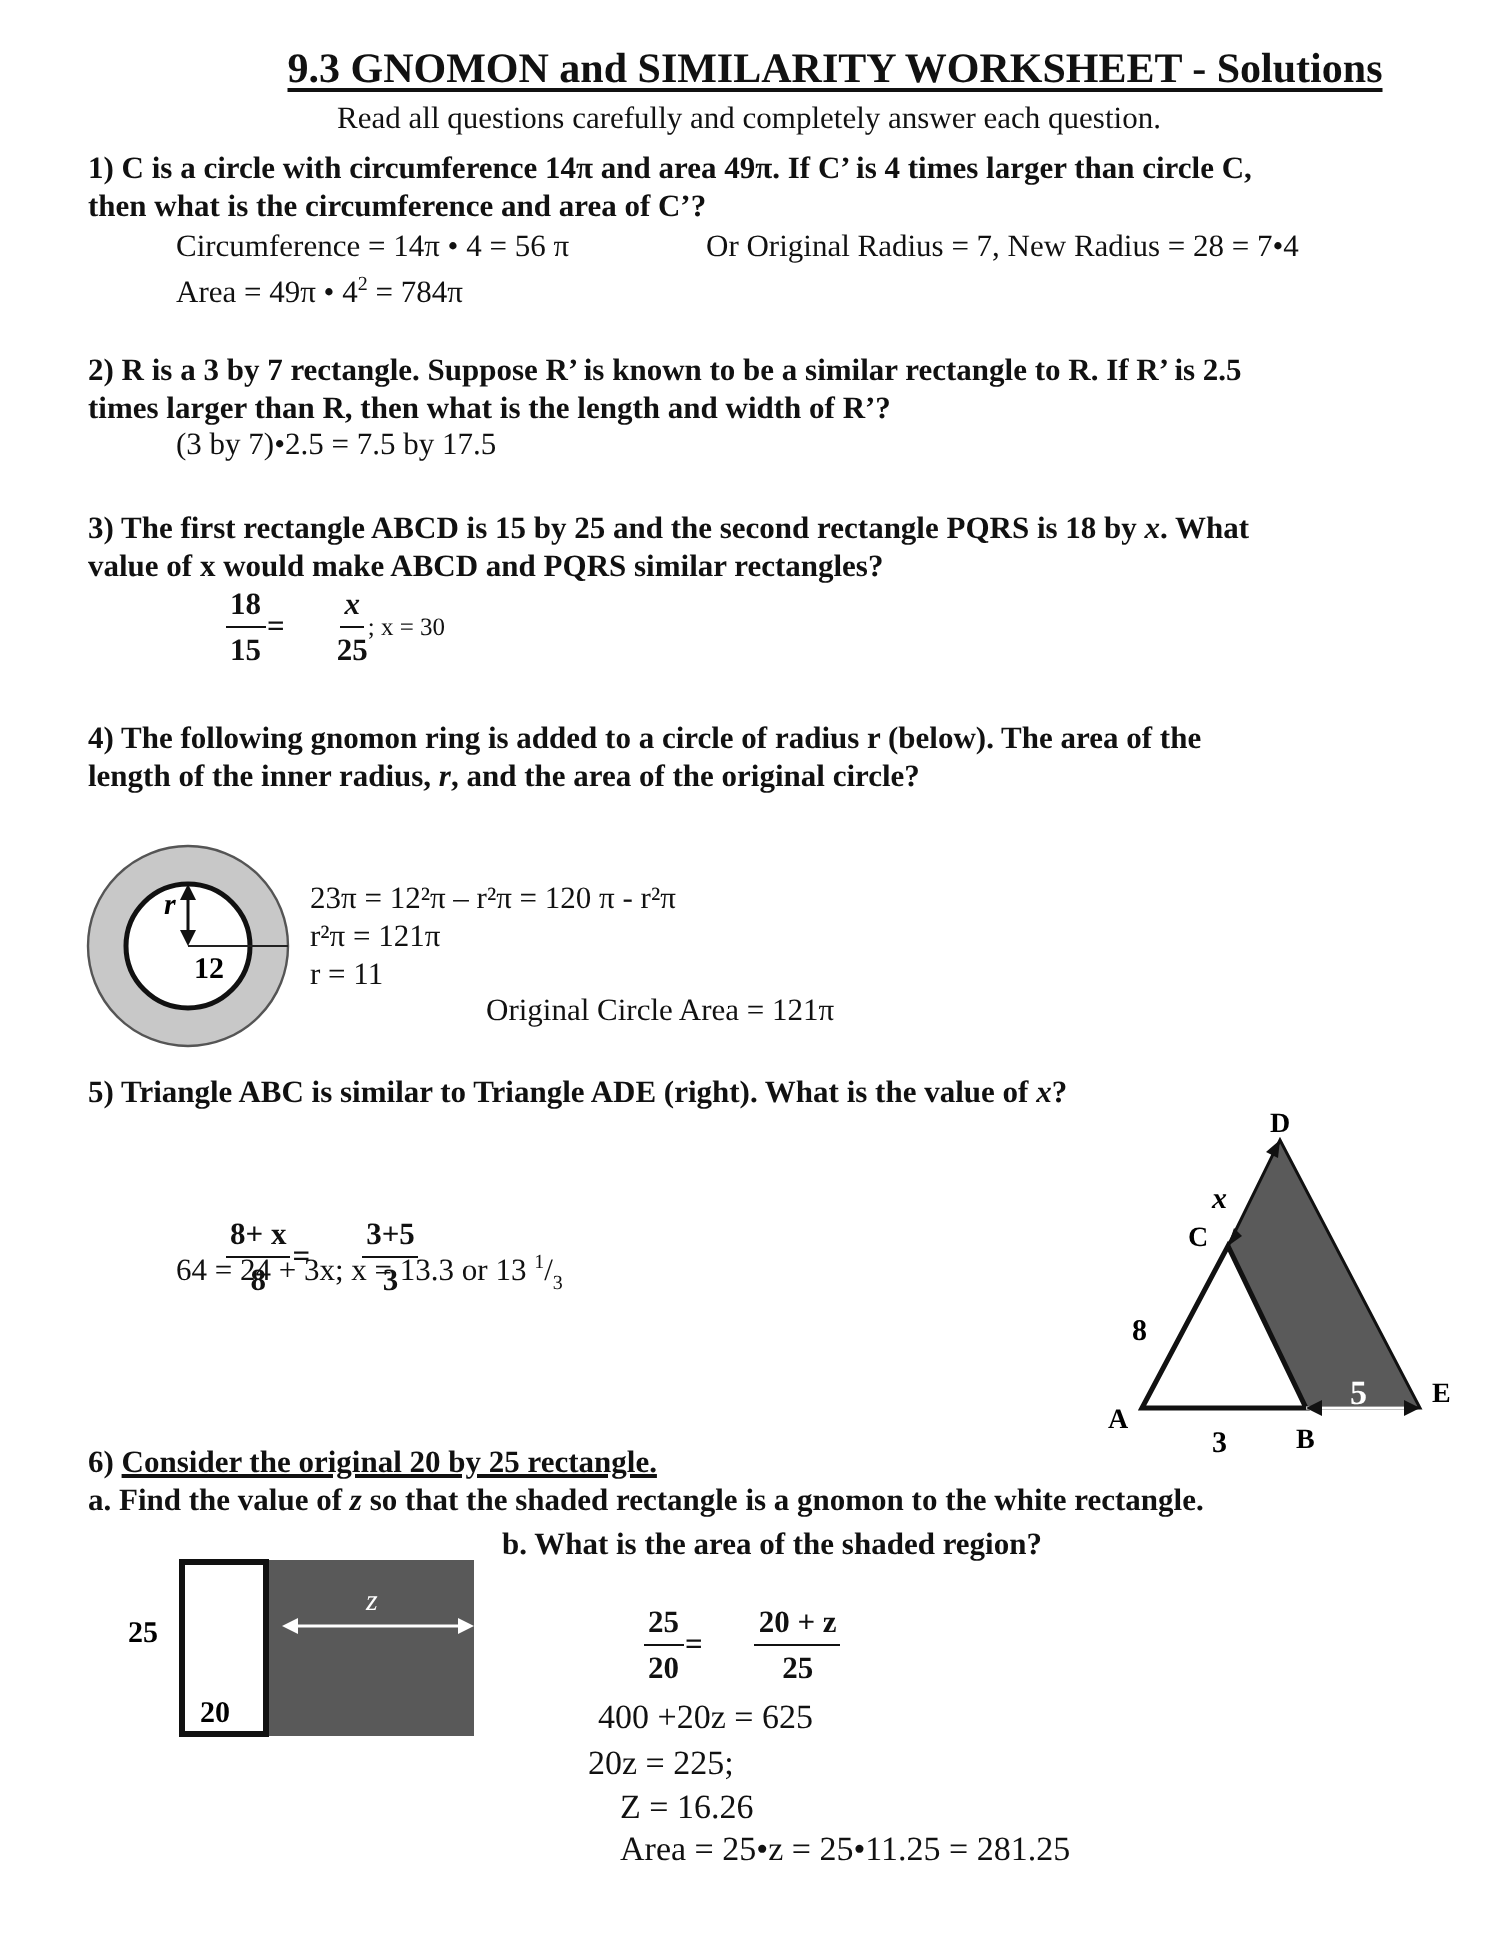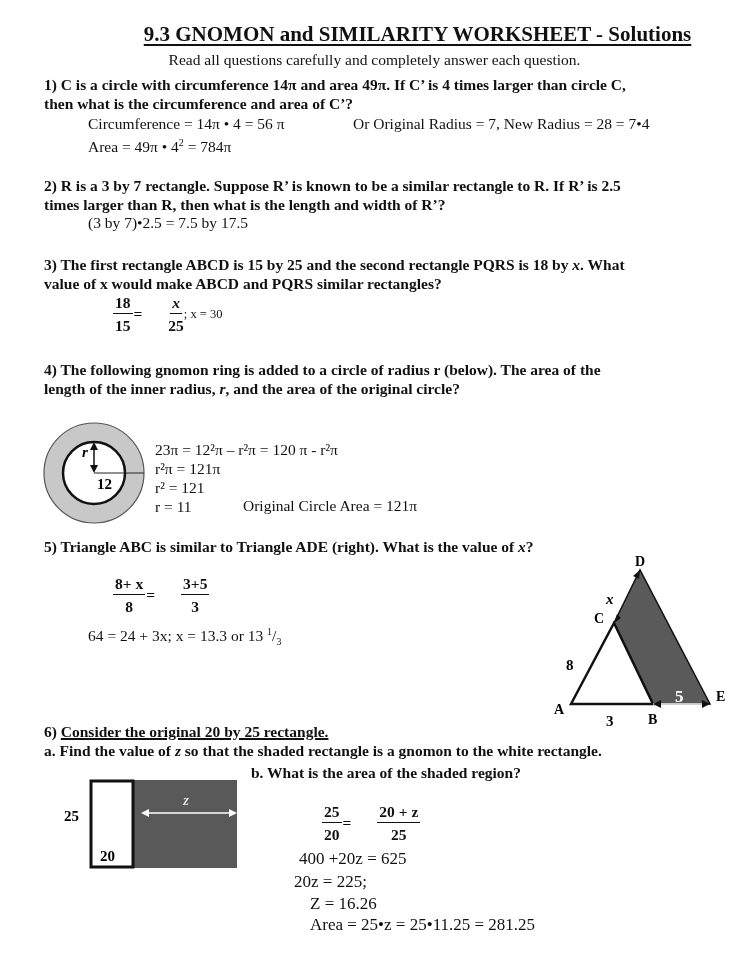--- a/index.html
+++ b/index.html
@@ -71,29 +71,28 @@
   <line x1="56" y1="27" x2="56" y2="53" stroke="#111" stroke-width="1.5"></line>
   <polygon points="56,24 52,32 60,32" fill="#111"></polygon>
   <polygon points="56,55 52,47 60,47" fill="#111"></polygon>
   <text x="44" y="39" font-family="Liberation Serif, serif" font-size="15" font-weight="bold" font-style="italic">r</text>
   <text x="59" y="71" font-family="Liberation Serif, serif" font-size="15" font-weight="bold">12</text>
 </svg>
 
 <div class="abs ans" style="left:155px; top:440px; line-height:19px;">
   <div>23π =  12²π – r²π = 120 π - r²π</div>
   <div>r²π = 121π</div>
-  <div>r² = 121</div>
   <div>r = 11</div>
 </div>
 <div class="abs ans" style="left:243px; top:497px;">Original Circle Area = 121π</div>
 
 <div class="abs q" style="top:537px;font-family:Liberation Serif, serif;">
   <span>5)   Triangle ABC is similar to Triangle ADE (right). What is the value of </span><span class="it">x</span><span>?</span>
 </div>
-<div class="abs" style="left:88px; top:575px; white-space:nowrap;">
+<div class="abs" style="left:88px; top:609px; white-space:nowrap;">
   <span class="frac">
       <span class="num">8+ x</span>
       <span class="den">8</span>
     </span><span class="eq">=</span><span class="frac">
       <span class="num">3+5</span>
       <span class="den">3</span>
     </span>
 </div>
 <div class="abs ans" style="left:88px; top:623px;"><span>64 = 24 + 3x; x = 13.3 or 13 </span><sup>1</sup>/<sub style="font-size:10px;">3</sub></div>
 

